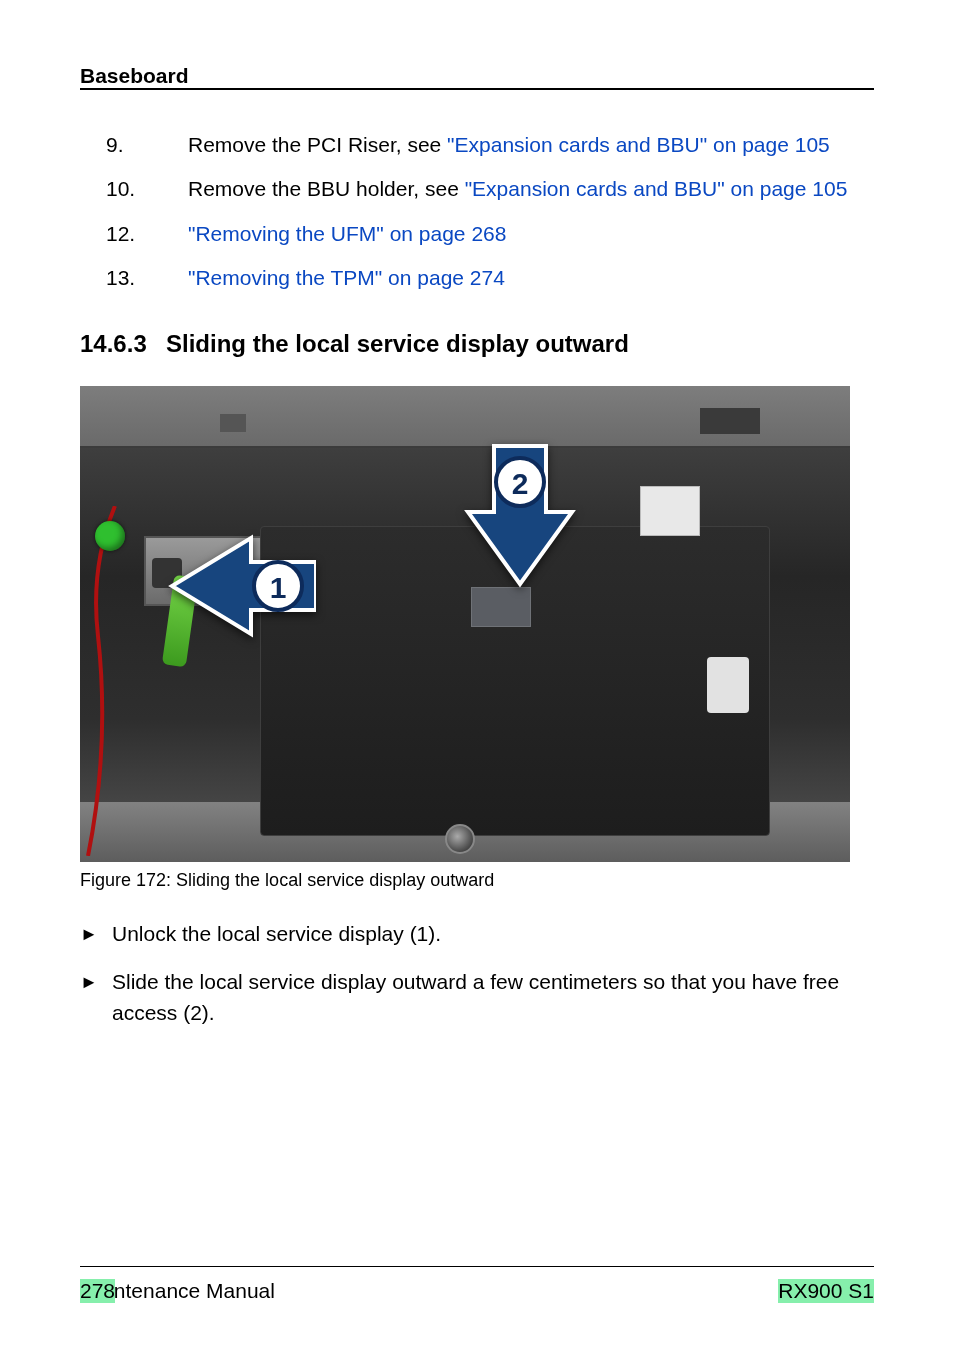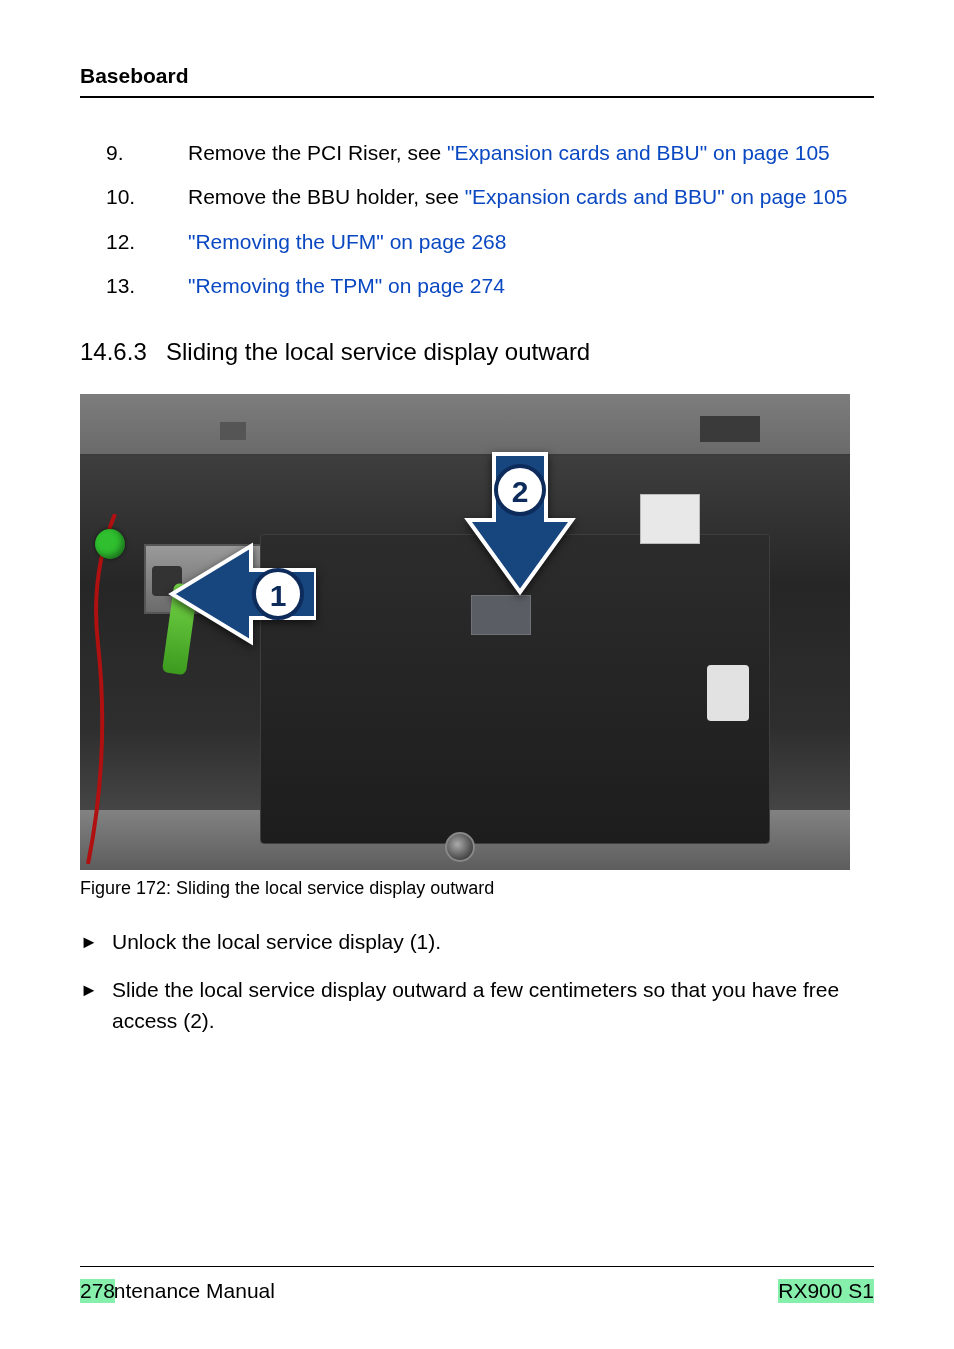--- a/index.html
+++ b/index.html
@@ -1,26 +1,26 @@
 <!DOCTYPE html>
 <html><head>
 <meta charset="utf-8">
 <style>
   * { box-sizing: border-box; margin: 0; padding: 0; }
   html, body { width: 954px; height: 1349px; background: #fff; font-family: Arial, Helvetica, sans-serif; color: #000; }
   .page { padding: 64px 80px 40px 80px; position: relative; height: 1349px; }
-  .header-title { font-weight: bold; font-size: 21px; margin-bottom: 8px; }
+  .header-title { font-weight: bold; font-size: 21px; }
   .header-rule { border: none; border-top: 2px solid #000; margin-bottom: 40px; }
   .ol-steps { list-style: none; margin-left: 26px; }
   .ol-steps li { font-size: 21px; line-height: 1.45; margin-bottom: 14px; display: flex; }
   .ol-steps .num { min-width: 34px; }
   .ol-steps .num-wide { min-width: 34px; }
   .step-text { flex: 1; margin-left: 48px; }
   .xref { color: #0a48c2; }
-  .section-heading { font-weight: normal; font-size: 24px; margin-top: 36px; margin-bottom: 28px; display: flex; }
+  .section-heading { font-weight: bold; font-size: 24px; margin-top: 36px; margin-bottom: 28px; display: flex; }
   .section-heading .sec-num { min-width: 86px; }
   .figure { width: 770px; height: 476px; position: relative; margin-left: 0; margin-top: 6px; overflow: hidden; }
   .fig-bg {
     position: absolute; inset: 0;
     background:
       linear-gradient(#4a4a4a, #262626 40%, #2e2e2e 70%, #555 100%);
   }
   .fig-top-strip {
     position: absolute; left:0; top:0; right:0; height:62px;
     background: linear-gradient(#7d7d7d,#6a6a6a);

